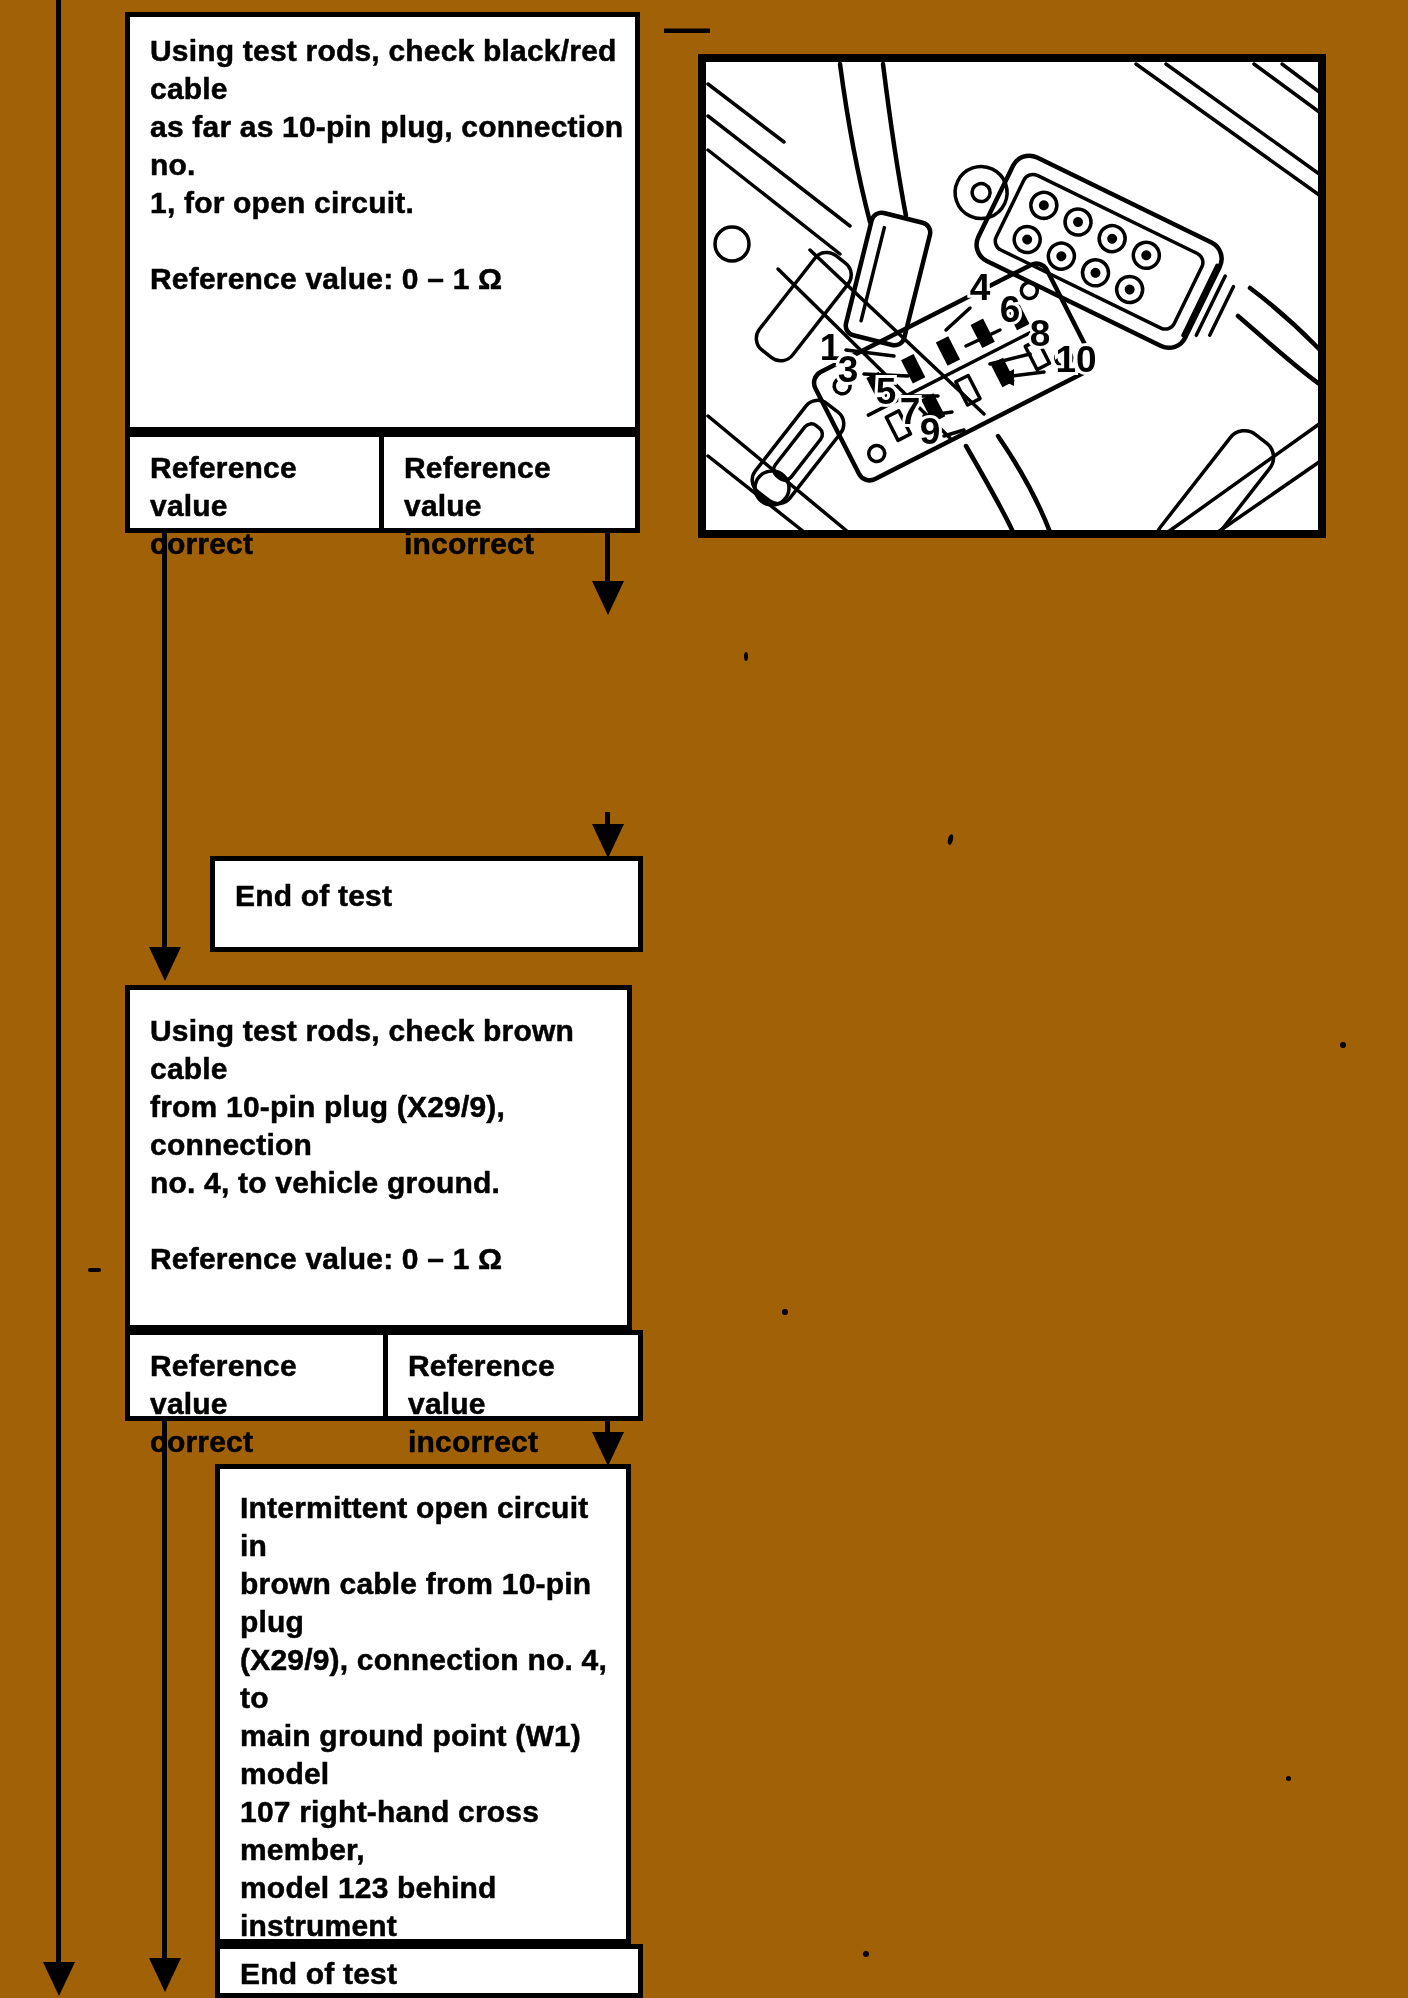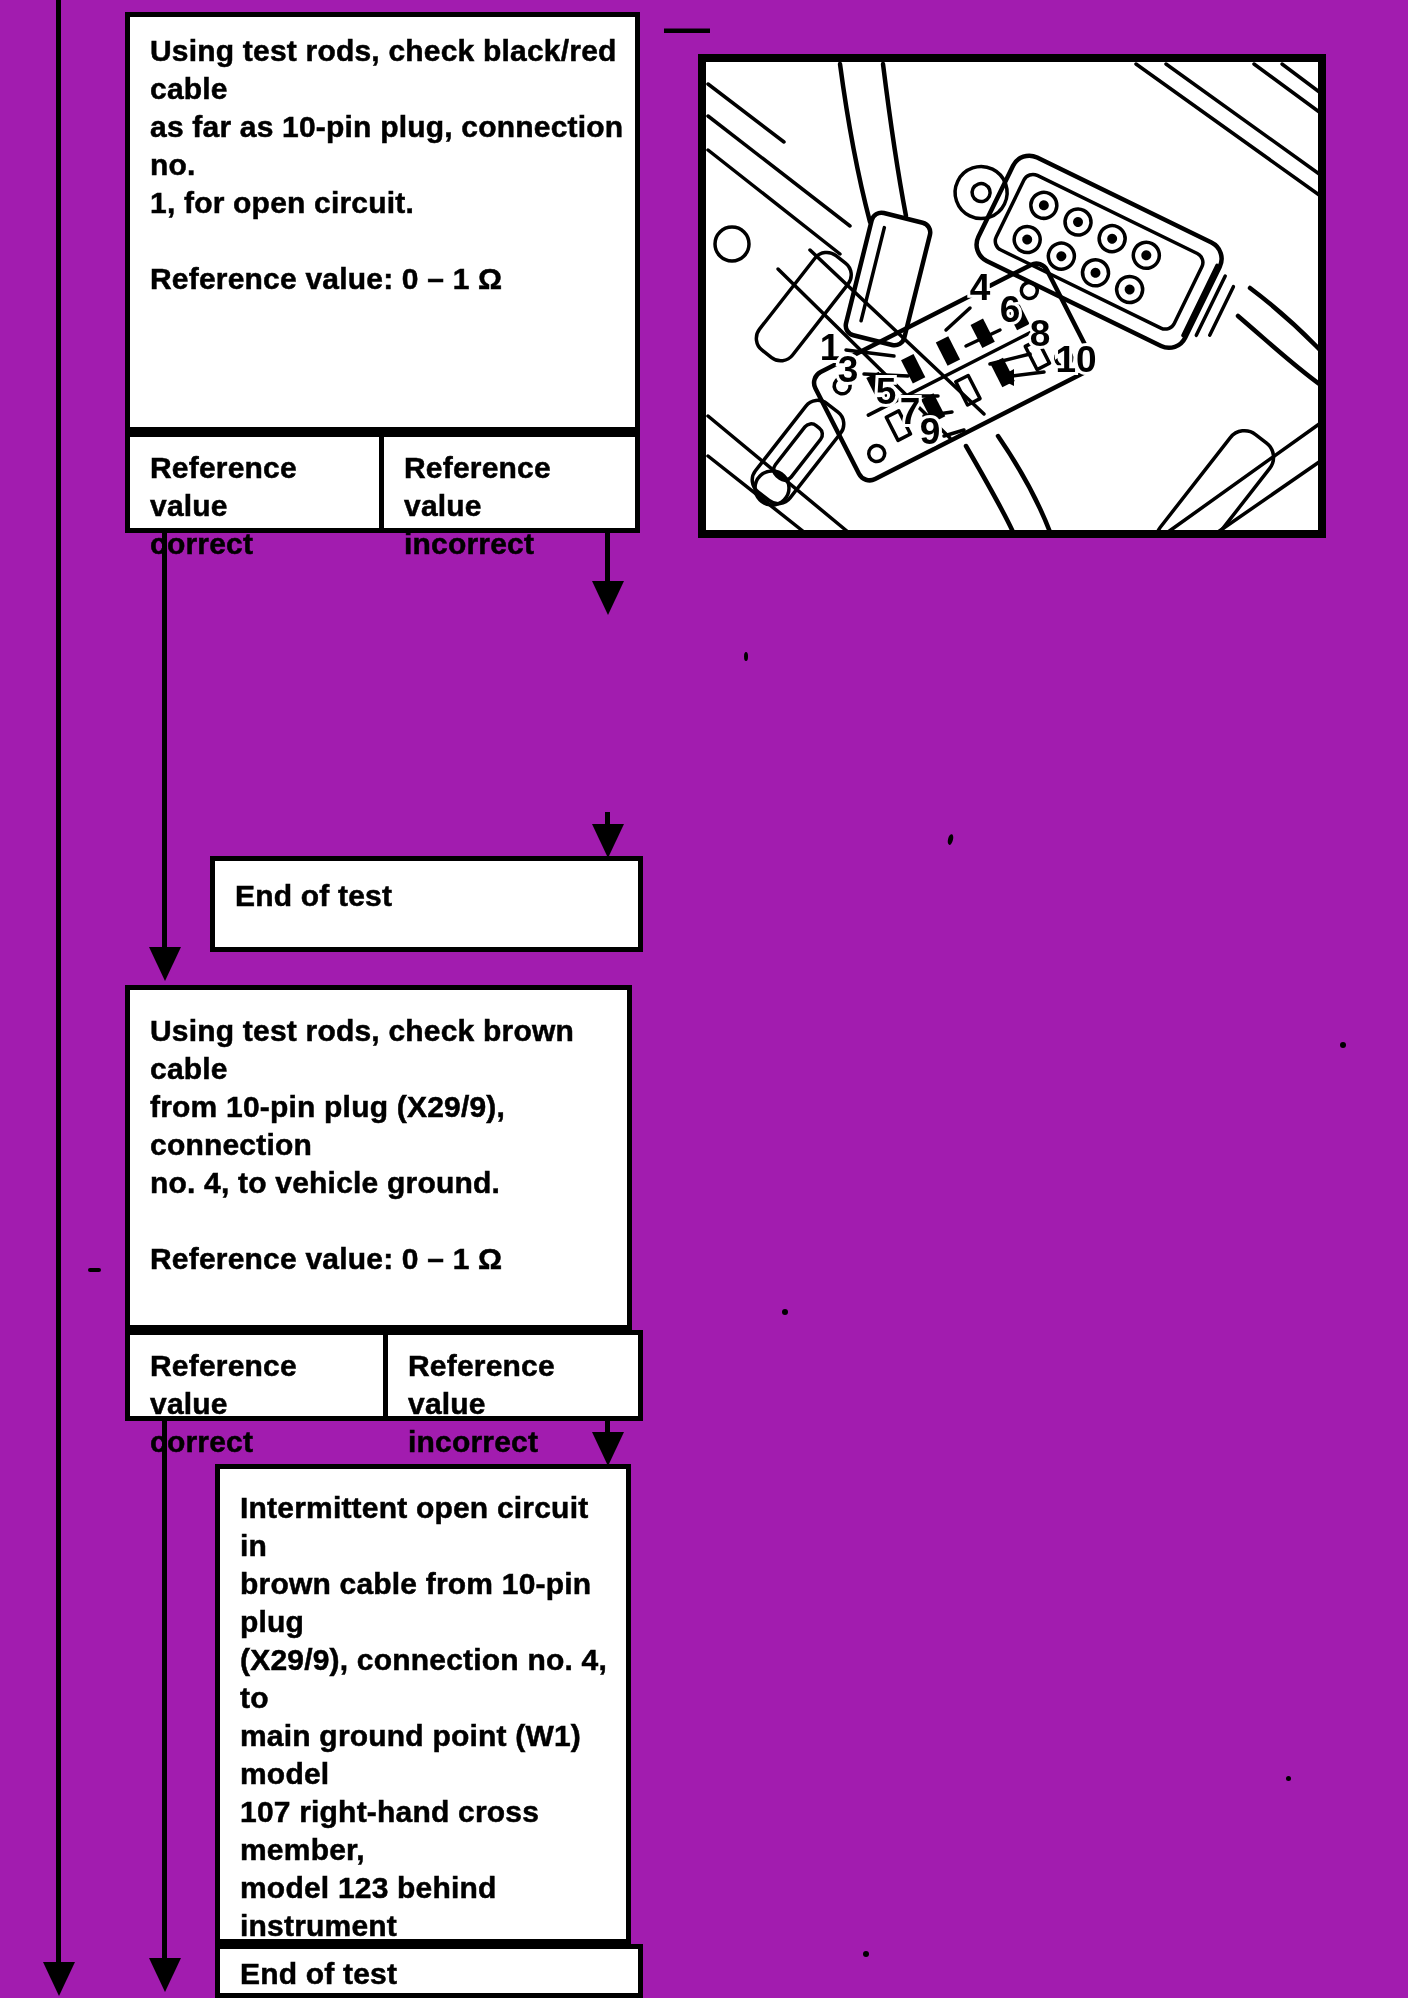--- a/index.html
+++ b/index.html
@@ -1,17 +1,17 @@
 <!DOCTYPE html>
 <html><head>
 <meta charset="utf-8">
 <style>
   html,body{margin:0;padding:0;background:#e8e8e8}
   .page{
-    position:relative;width:1408px;height:1998px;background:#a21caf;
+    position:relative;width:1408px;height:1998px;background:#a16207;
     font-family:"Liberation Sans",sans-serif;color:#000;overflow:hidden;
   }
   
   .fbox{
     position:absolute;box-sizing:border-box;border:5px solid #000;background:#fff;
     font-weight:bold;font-size:30px;line-height:38px;letter-spacing:.2px;
     white-space:pre-line;padding:15px 10px 0 20px;-webkit-text-stroke:.5px #000;
   }
   .refcell{padding-top:12px}
   #box1{left:125px;top:12px;width:515px;height:420px}

